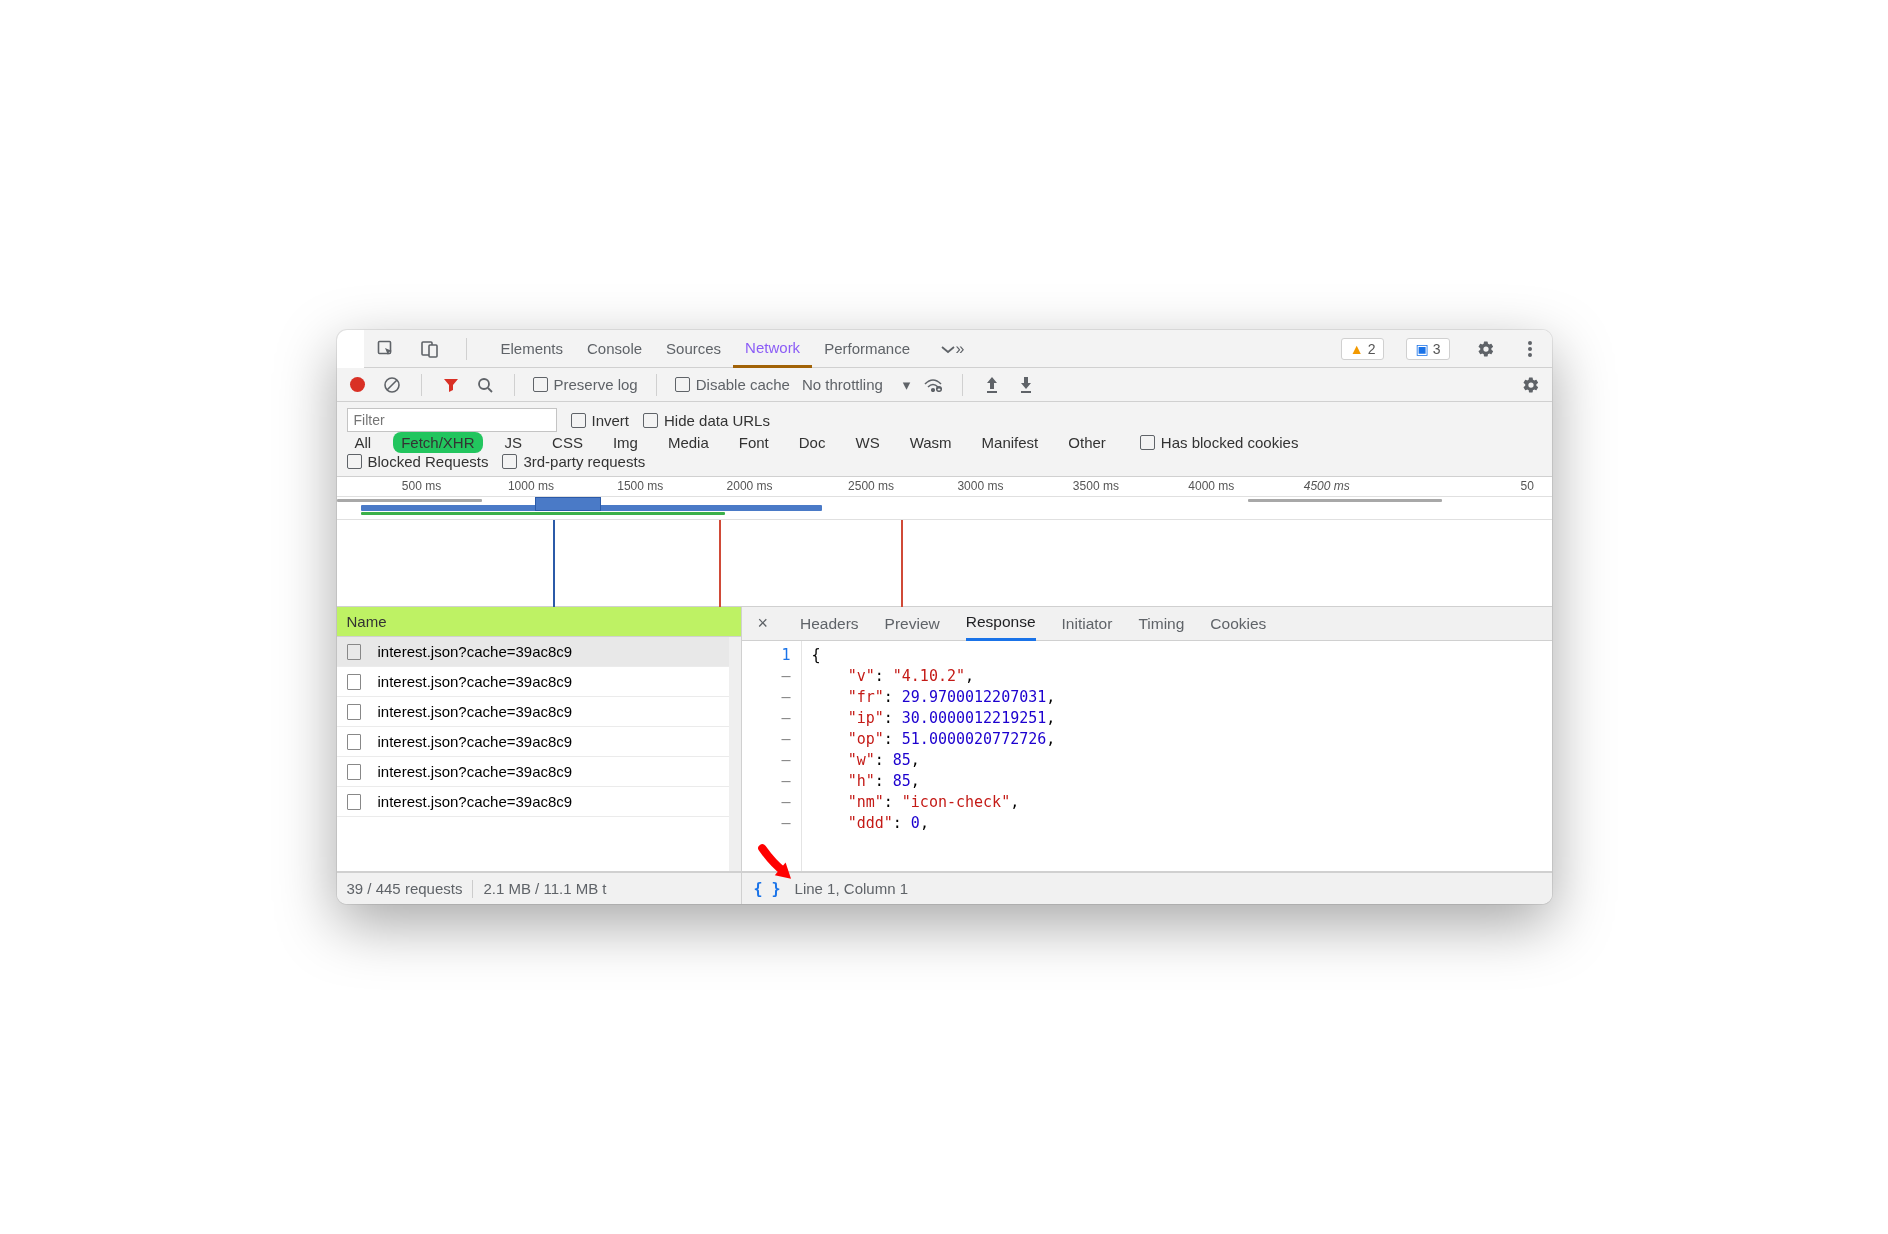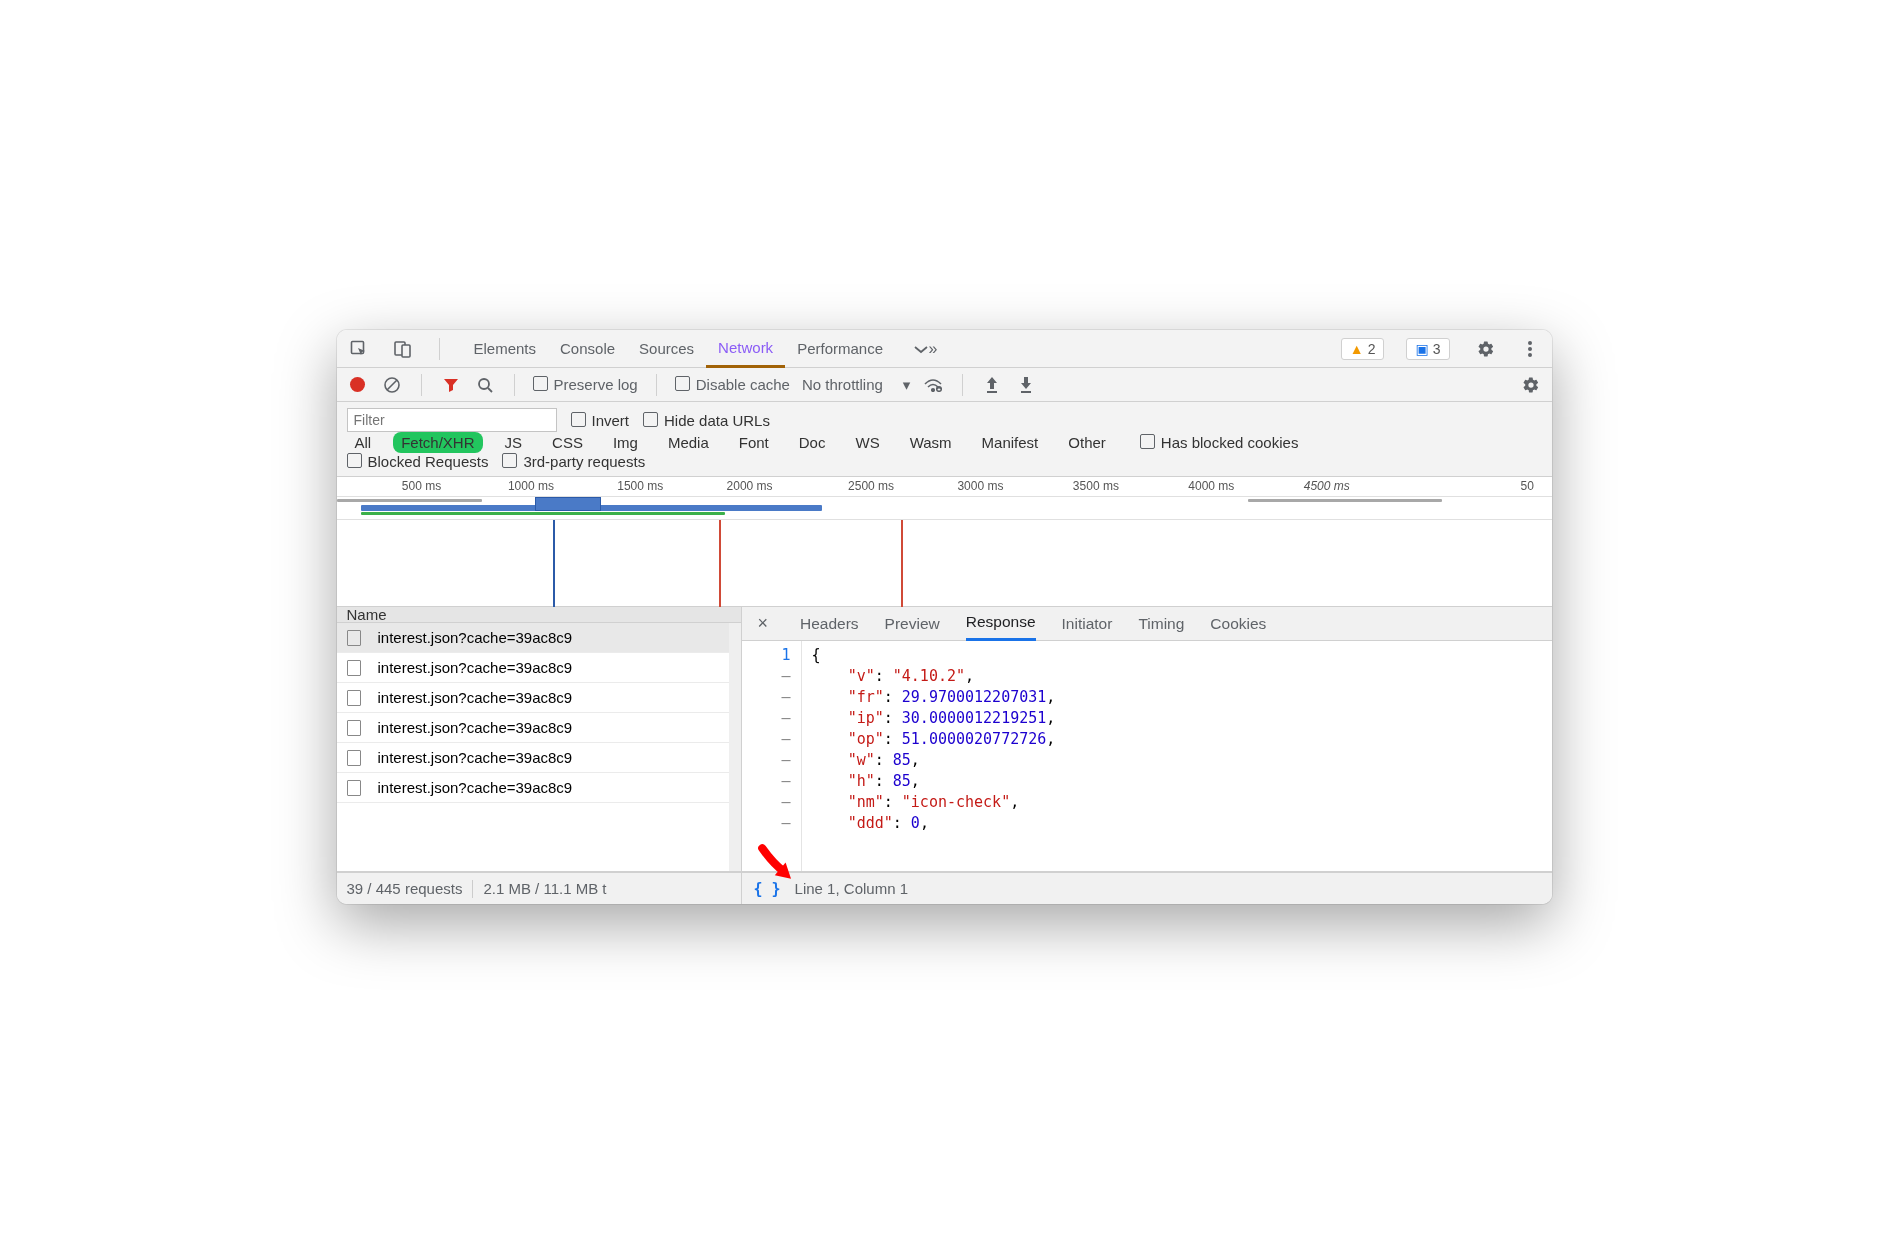--- a/index.html
+++ b/index.html
@@ -31,57 +31,57 @@
 }
 .tl-buttons { display:flex; gap:8px; }
 .tl-btn { width:12px; height:12px; border-radius:50%; }
 .tl-red { background:#ff5f57; border:1px solid #e0443e; }
 .tl-yellow { background:#ffbd2e; border:1px solid #dea123; }
 .tl-green { background:#28c940; border:1px solid #1dad2b; }
 .title { position:absolute; left:0; right:0; text-align:center; font-size:14px; color:#4a4a4a; }
 
 .tabbar {
   height:38px; display:flex; align-items:center; border-bottom:1px solid #d0d0d0;
-  padding:0 8px; gap:16px; color:#555; background:#f3f3f3;
+  padding:0 8px; gap:16px; color:#555; background:#f3f3f3;margin-left:27px;
 }
 .tb-iconbtn { width:28px; height:28px; display:flex; align-items:center; justify-content:center; color:#5f6368; cursor:pointer; }
 .tb-sep { width:1px; height:22px; background:#d0d0d0; margin:0 6px; }
 .tab { padding:0 12px; height:38px; display:flex; align-items:center; font-size:15px; color:#5f6368; cursor:pointer; }
 .tab.active { color:#8b5cf6; border-bottom:3px solid #a16207; }
 .tb-spacer { flex:1; }
 .tb-badge { display:flex; align-items:center; gap:4px; padding:2px 8px; border:1px solid #d0d0d0; border-radius:3px; font-size:14px; margin-right:6px; background:#fff; }
 .warn-ic { color:#f29900; }
 .msg-ic { color:#1a73e8; }
 
 .toolbar { height:34px; display:flex; align-items:center; gap:12px; padding:0 10px; border-bottom:1px solid #d0d0d0; background:#f3f3f3; color:#5f6368; font-size:15px; }
 .record-dot { width:15px; height:15px; border-radius:50%; background:#d93025; }
 .tbtn { width:22px; height:22px; display:flex; align-items:center; justify-content:center; cursor:pointer; }
 .funnel { color:#d93025; }
-.chk { display:flex; align-items:flex-start; gap:6px; cursor:pointer; }
+.chk { display:flex; align-items:center; gap:6px; cursor:pointer; }
 .chk-box { width:15px; height:15px; border:1.5px solid #5f6368; border-radius:2px; }
 .throttle { display:flex; align-items:center; gap:6px; cursor:pointer; }
 
 .filterbar { padding:6px 10px; display:flex; flex-direction:column; border-bottom:1px solid #d0d0d0; background:#f3f3f3; color:#333; font-size:15px; }
 .filterrow { display:flex; align-items:center; gap:14px; flex-wrap:wrap; }
 .filter-input { width:210px; height:24px; border:1px solid #c4c4c4; padding:0 6px; font-size:14px; background:#fff; }
 .ftype { padding:2px 8px; cursor:pointer; border-radius:8px; }
 .ftype.sel { background:#22c55e; }
 
 .timeline { border-bottom:1px solid #d0d0d0; position:relative; height:130px; background:#fff; }
 .time-ruler { height:20px; border-bottom:1px solid #e0e0e0; position:relative; font-size:12px; color:#555; }
 .time-tick { position:absolute; top:2px; transform:translateX(-50%); }
 .time-bars { position:relative; height:22px; }
 .bar { position:absolute; height:6px; top:4px; border-radius:1px; }
 .time-highlight { position:absolute; top:0; height:14px; background:#4a7ac7; border:1.5px solid #2b5aa8; }
 .hline { position:absolute; top:0; bottom:0; width:2px; }
 .time-lower { height:88px; border-top:1px solid #e0e0e0; position:relative; }
 
 .split { display:flex; height:265px; border-bottom:1px solid #d0d0d0; }
 .leftpane { width:405px; border-right:1px solid #d0d0d0; display:flex; flex-direction:column; background:#fff; }
-.lp-header { height:16px; display:flex; align-items:center; padding:0 10px; border-bottom:1px solid #d0d0d0; font-size:15px; color:#333; background:#e5e5e5; }
+.lp-header { height:30px; display:flex; align-items:center; padding:0 10px; border-bottom:1px solid #d0d0d0; font-size:15px; color:#333; background:#bef264; }
 .lp-list { flex:1; overflow:auto; font-size:15px; }
 .lp-row { height:30px; display:flex; align-items:center; gap:17px; padding:0 10px; border-bottom:1px solid #ebebeb; cursor:pointer; }
 .lp-row.sel { background:#e8e8e8; }
 .doc-ic { width:14px; height:16px; border:1.5px solid #888; border-radius:1px; flex-shrink:0; }
 .lp-scroll { width:12px; background:#efefef; }
 
 .rightpane { flex:1; display:flex; flex-direction:column; background:#fff; position:relative; }
 .rp-tabs { height:34px; display:flex; align-items:center; gap:26px; padding:0 16px; border-bottom:1px solid #d0d0d0; font-size:15.5px; color:#5f6368; background:#f1f1f1; }
 .rp-close { font-size:18px; color:#5f6368; cursor:pointer; margin-right:6px; }
 .rp-tab { height:34px; display:flex; align-items:center; cursor:pointer; }

